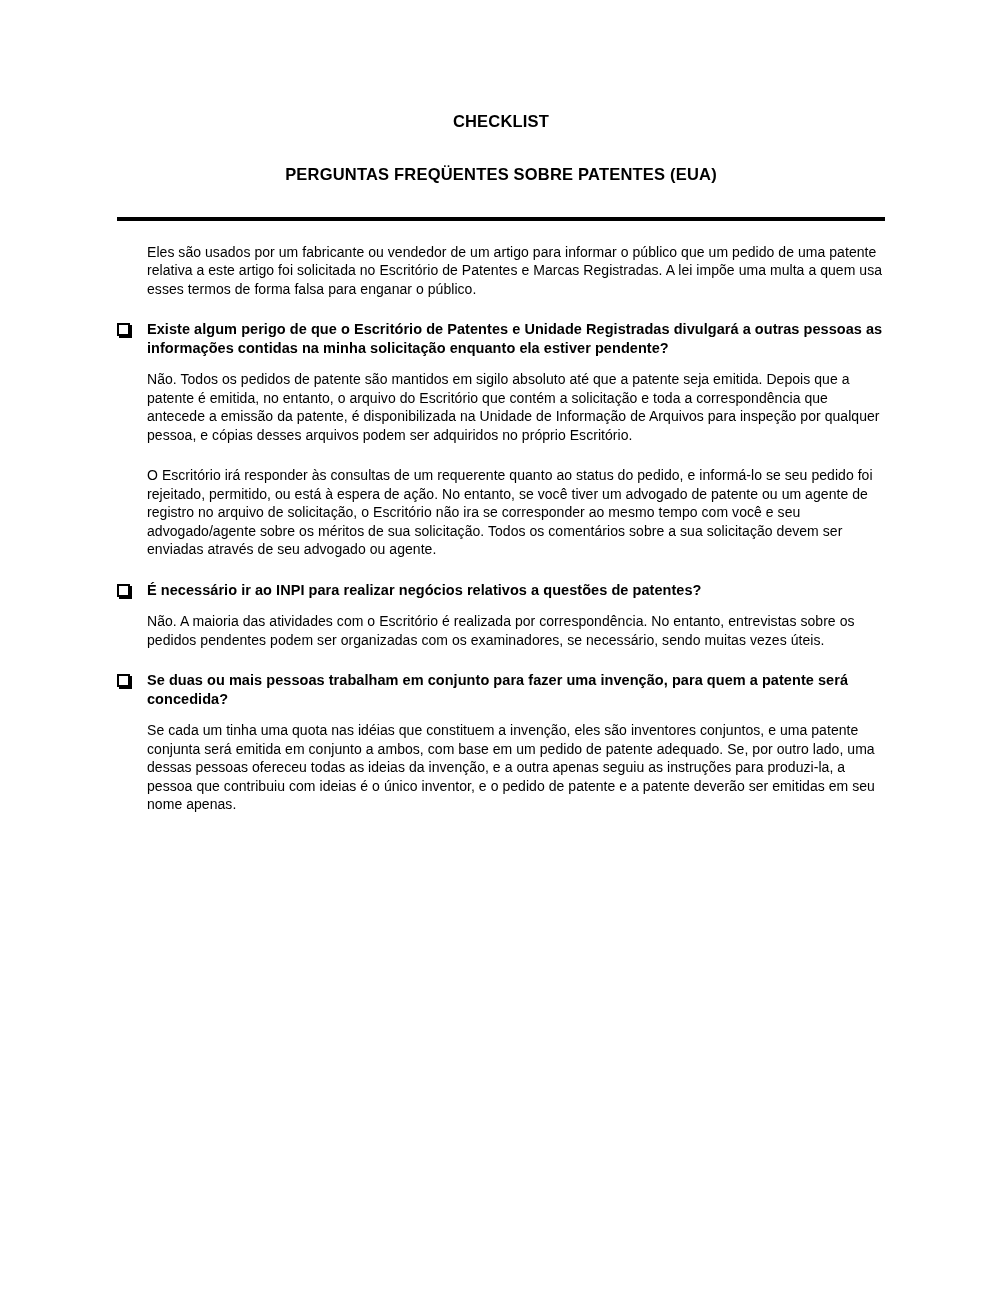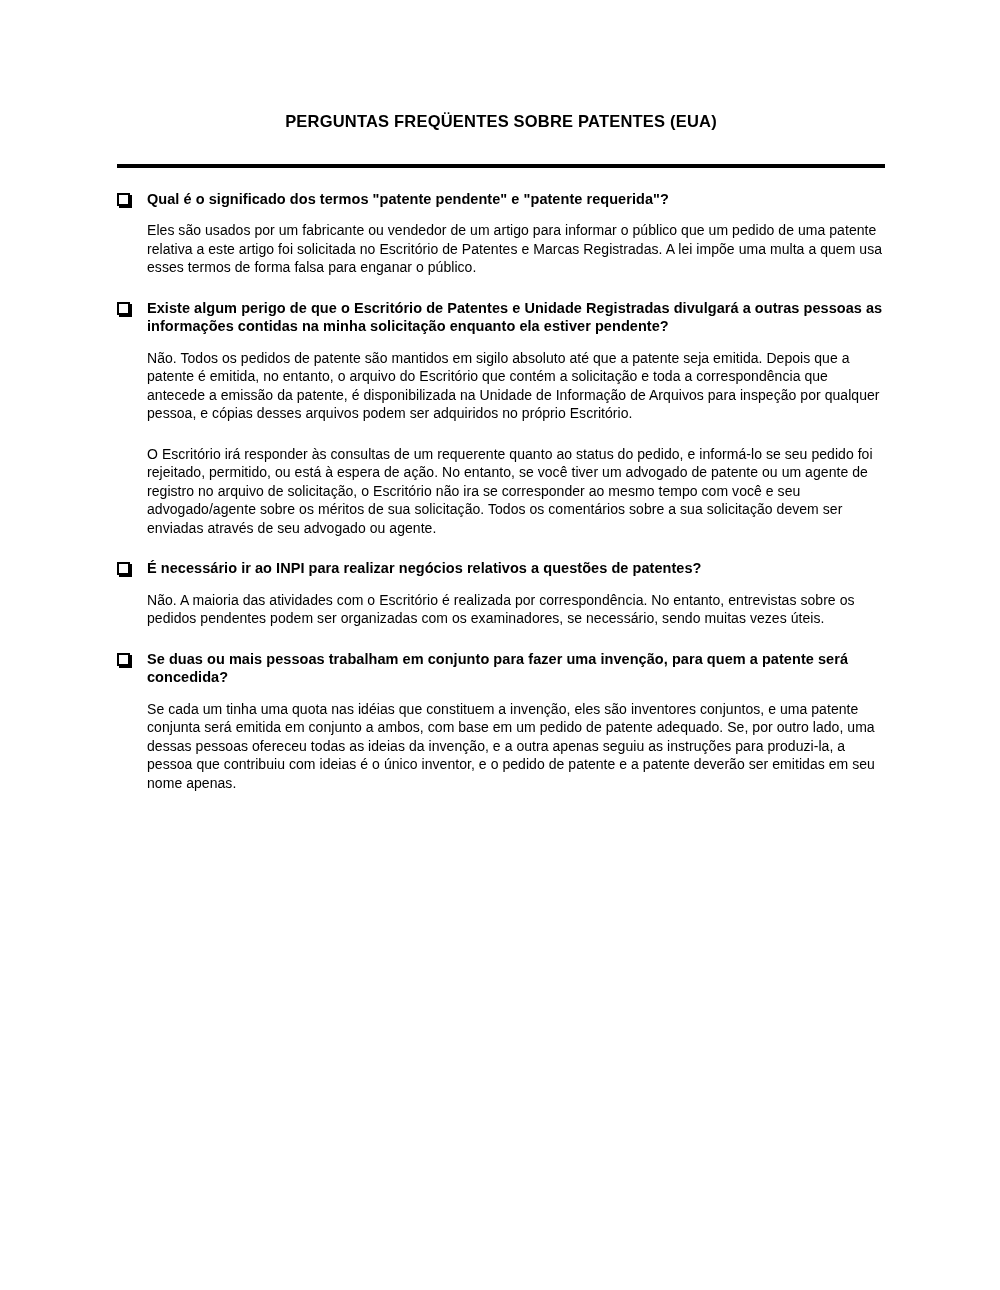--- a/index.html
+++ b/index.html
@@ -41,20 +41,21 @@
     font-weight: bold;
     letter-spacing: 0.2px;
     line-height: 1.2;
   }
   .doc-subtitle {
     text-align: center;
     font-size: 16.5px;
     font-weight: bold;
     letter-spacing: 0.2px;
     line-height: 1.2;
+    margin-top: 33px;
   }
 
   
   .rule {
     margin-top: 32px;
     width: 768px;
     height: 4px;
     background: #000000;
   }
 
@@ -103,32 +104,29 @@
     text-align: left;
   }
 </style>
 </head>
 <body>
 
 <div class="page">
   <div class="doc-body">
 
     <div class="title-block">
+      <div class="doc-title">CHECKLIST</div>
       <div class="doc-subtitle">PERGUNTAS FREQÜENTES SOBRE PATENTES (EUA)</div>
     </div>
 
     <div class="rule"></div>
 
     <div class="qa-list">
 
       <div class="qa-block">
-        <div class="question-row">
-          <span class="checkbox-icon"></span>
-          <span class="question-text">Qual é o significado dos termos "patente pendente" e "patente requerida"?</span>
-        </div>
         <span class="answer-text">Eles são usados por um fabricante ou vendedor de um artigo para informar o público que um pedido de uma patente relativa a este artigo foi solicitada no Escritório de Patentes e Marcas Registradas. A lei impõe uma multa a quem usa esses termos de forma falsa para enganar o público.</span>
       </div>
 
       <div class="qa-block">
         <div class="question-row">
           <span class="checkbox-icon"></span>
           <span class="question-text">Existe algum perigo de que o Escritório de Patentes e Unidade Registradas divulgará a outras pessoas as informações contidas na minha solicitação enquanto ela estiver pendente?</span>
         </div>
         <span class="answer-text">Não. Todos os pedidos de patente são mantidos em sigilo absoluto até que a patente seja emitida. Depois que a patente é emitida, no entanto, o arquivo do Escritório que contém a solicitação e toda a correspondência que antecede a emissão da patente, é disponibilizada na Unidade de Informação de Arquivos para inspeção por qualquer pessoa, e cópias desses arquivos podem ser adquiridos no próprio Escritório.</span>
       </div>

